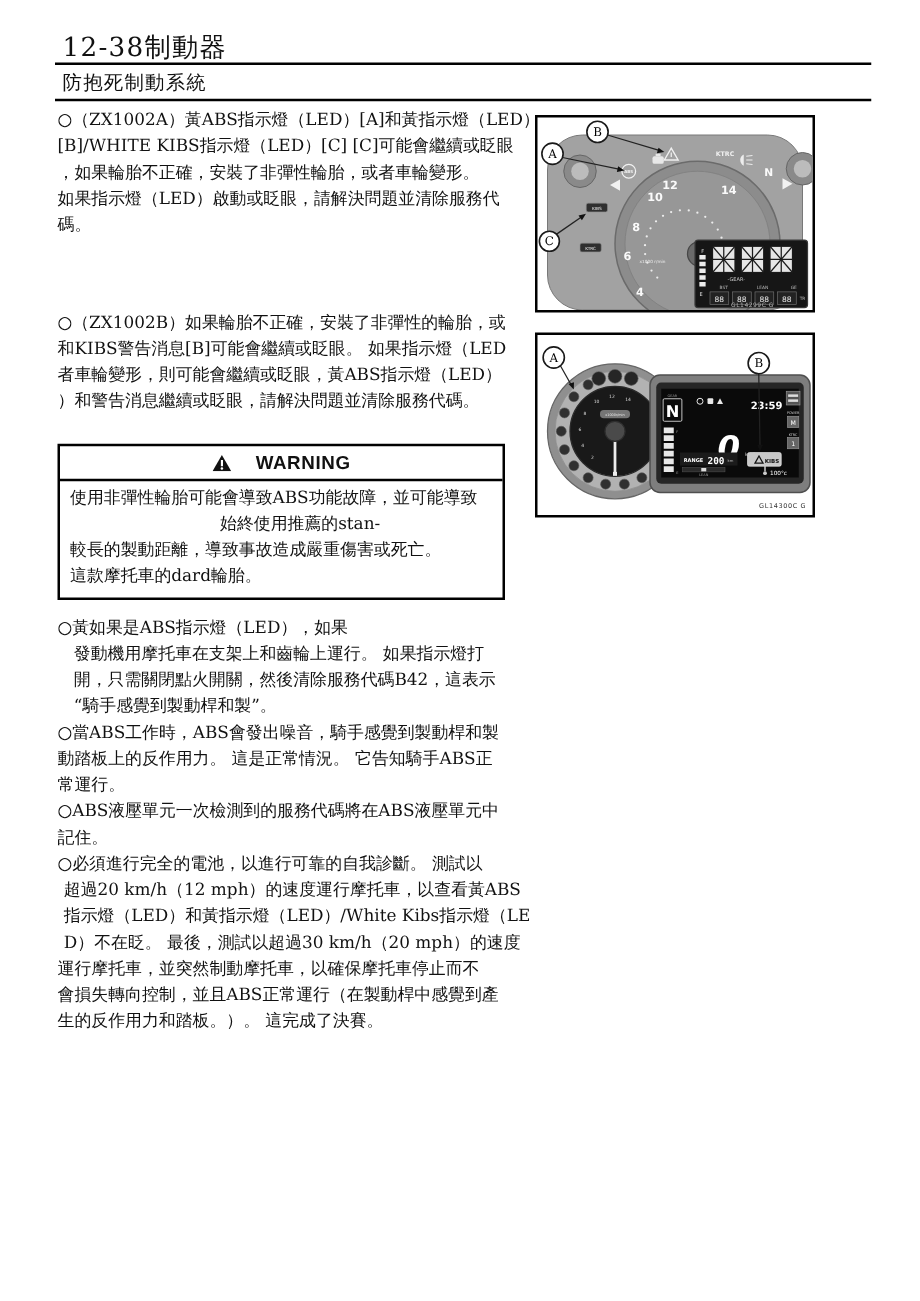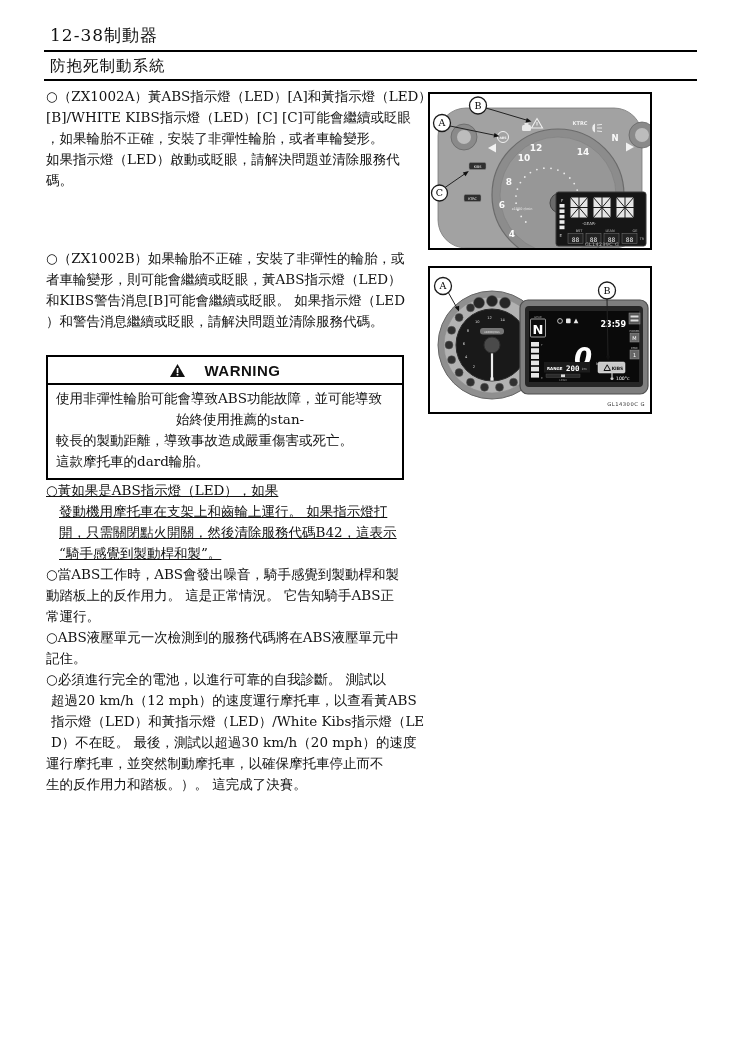--- a/index.html
+++ b/index.html
@@ -2,35 +2,35 @@
 <html><head>
 <meta charset="utf-8">
 <style>
   html,body{margin:0;padding:0;}
   body{
     width:736px;height:1041px;position:relative;background:#fff;
     font-family:"DejaVu Serif","Liberation Serif",serif;color:#111;
     overflow:hidden;
   }
   .rule{position:absolute;left:44px;width:653px;height:2px;background:#000;}
-  #page-title{position:absolute;left:50px;top:24px;font-size:17px;letter-spacing:1px;}
+  #page-title{position:absolute;left:50px;top:24px;font-size:21px;letter-spacing:1px;}
   #section-title{position:absolute;left:50px;top:56px;font-size:15.5px;letter-spacing:1px;}
   #text-col{position:absolute;left:46px;top:86px;width:362px;font-size:13.5px;line-height:21px;}
   .ln{white-space:nowrap;}
   .ind{padding-left:13px;}
   .ind-s{padding-left:5px;}
   .para{margin:0;}
   #p2{margin-top:57px;}
   #warning-box{margin-top:23px;border:2px solid #000;width:354px;}
   .w-title{display:flex;align-items:center;justify-content:center;gap:20px;
     border-bottom:2px solid #000;padding:3px 0 2px 0;
     font-family:"Liberation Sans","DejaVu Sans",sans-serif;font-weight:bold;font-size:15px;letter-spacing:.5px;}
   .w-body{padding:3px 8px 6px 8px;}
   .w-indent{padding-left:120px;}
-  #p3{text-decoration:underline;}
+  #p3{margin-top:12px;}
   .fig{position:absolute;left:428px;background:#fff;border:2px solid #000;}
   #figure1{top:92px;width:220px;height:154px;}
   #figure2{top:266px;width:220px;height:144px;}
   svg{display:block;}
   svg text{font-family:"DejaVu Sans","Liberation Sans",sans-serif;}
   .callout-letter{font-family:"DejaVu Serif","Liberation Serif",serif;}
 </style>
 </head>
 <body>
 
@@ -42,22 +42,22 @@
 <div id="text-col">
   <div class="para" id="p1">
     <div class="ln">○（ZX1002A）黃ABS指示燈（LED）[A]和黃指示燈（LED）</div>
     <div class="ln">[B]/WHITE KIBS指示燈（LED）[C] [C]可能會繼續或眨眼</div>
     <div class="ln">，如果輪胎不正確，安裝了非彈性輪胎，或者車輪變形。</div>
     <div class="ln">如果指示燈（LED）啟動或眨眼，請解決問題並清除服務代</div>
     <div class="ln">碼。</div>
   </div>
   <div class="para" id="p2">
     <div class="ln">○（ZX1002B）如果輪胎不正確，安裝了非彈性的輪胎，或</div>
+    <div class="ln">和KIBS警告消息[B]可能會繼續或眨眼。 如果指示燈（LED</div>
     <div class="ln">者車輪變形，則可能會繼續或眨眼，黃ABS指示燈（LED）</div>
-    <div class="ln">和KIBS警告消息[B]可能會繼續或眨眼。 如果指示燈（LED</div>
     <div class="ln">）和警告消息繼續或眨眼，請解決問題並清除服務代碼。</div>
   </div>
 
   <div id="warning-box">
     <div class="w-title">
       <svg width="15" height="13" viewBox="0 0 15 13">
         <polygon points="7.5,0 15,13 0,13" fill="#111"></polygon>
         <rect x="6.7" y="4" width="1.7" height="5" fill="#fff"></rect>
         <circle cx="7.5" cy="10.8" r="1" fill="#fff"></circle>
       </svg>
@@ -85,20 +85,21 @@
   <div class="para" id="p5">
     <div class="ln">○ABS液壓單元一次檢測到的服務代碼將在ABS液壓單元中</div>
     <div class="ln">記住。</div>
   </div>
   <div class="para" id="p6">
     <div class="ln">○必須進行完全的電池，以進行可靠的自我診斷。 測試以</div>
     <div class="ln ind-s">超過20 km/h（12 mph）的速度運行摩托車，以查看黃ABS</div>
     <div class="ln ind-s">指示燈（LED）和黃指示燈（LED）/White Kibs指示燈（LE</div>
     <div class="ln ind-s">D）不在眨。 最後，測試以超過30 km/h（20 mph）的速度</div>
     <div class="ln">運行摩托車，並突然制動摩托車，以確保摩托車停止而不</div>
+    <div class="ln">會損失轉向控制，並且ABS正常運行（在製動桿中感覺到產</div>
     <div class="ln">生的反作用力和踏板。）。 這完成了決賽。</div>
   </div>
 </div>
 
 <div class="fig" id="figure1">
 <svg width="220" height="154" viewBox="0 0 220 154">
 
   <g>
     <rect x="8" y="14" width="204" height="140" rx="28" fill="#a2a2a2" stroke="#787878" stroke-width="0.8"></rect>
     <circle cx="34" cy="43" r="13" fill="#8a8a8a" stroke="#666" stroke-width="0.8"></circle>

